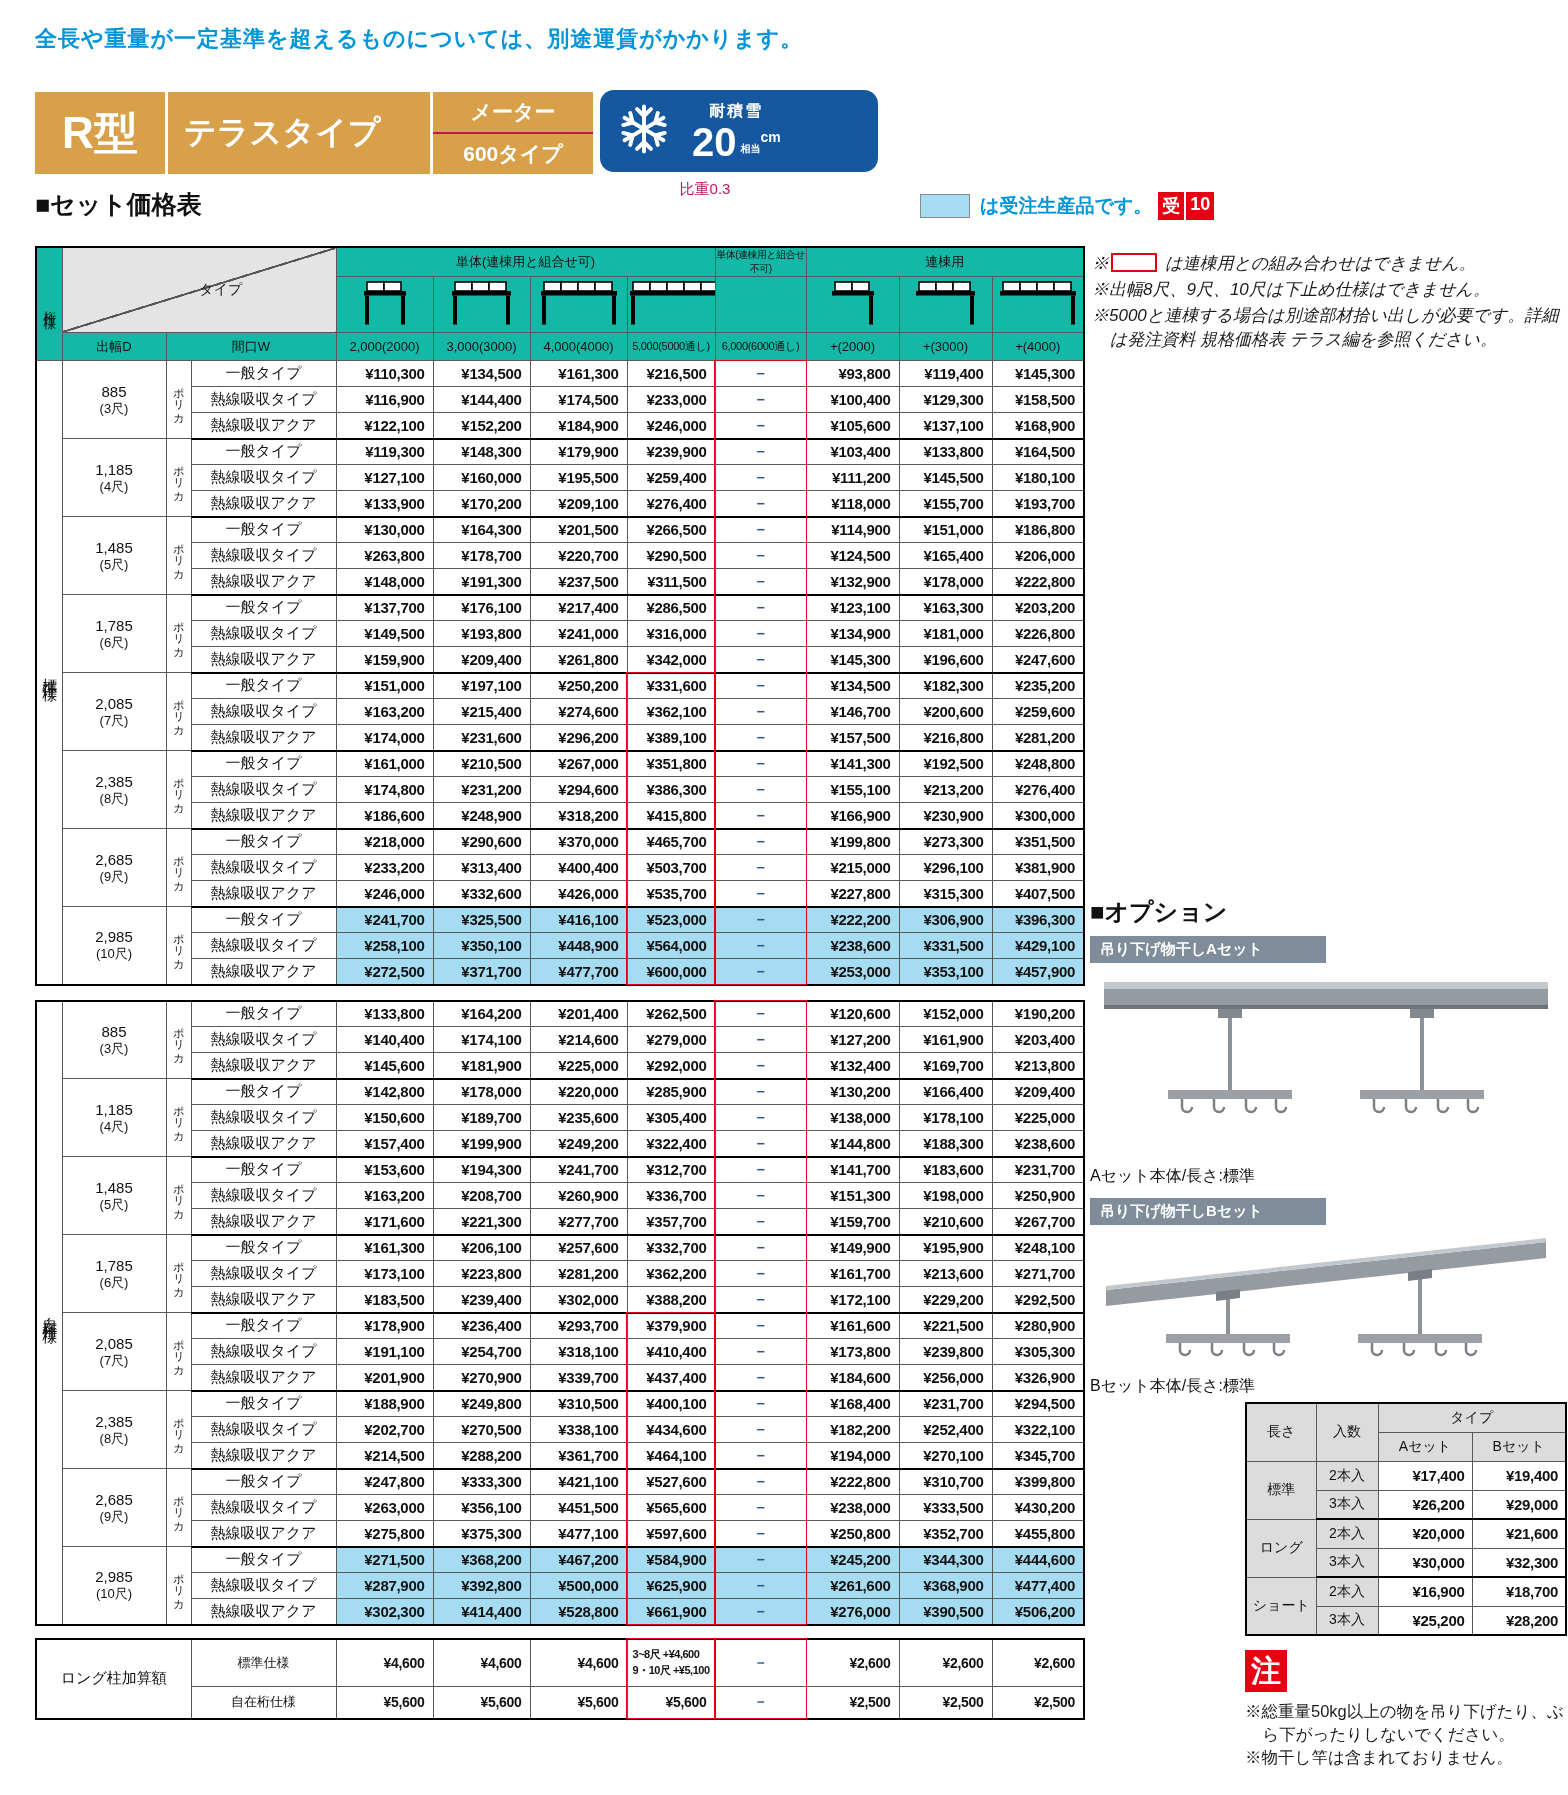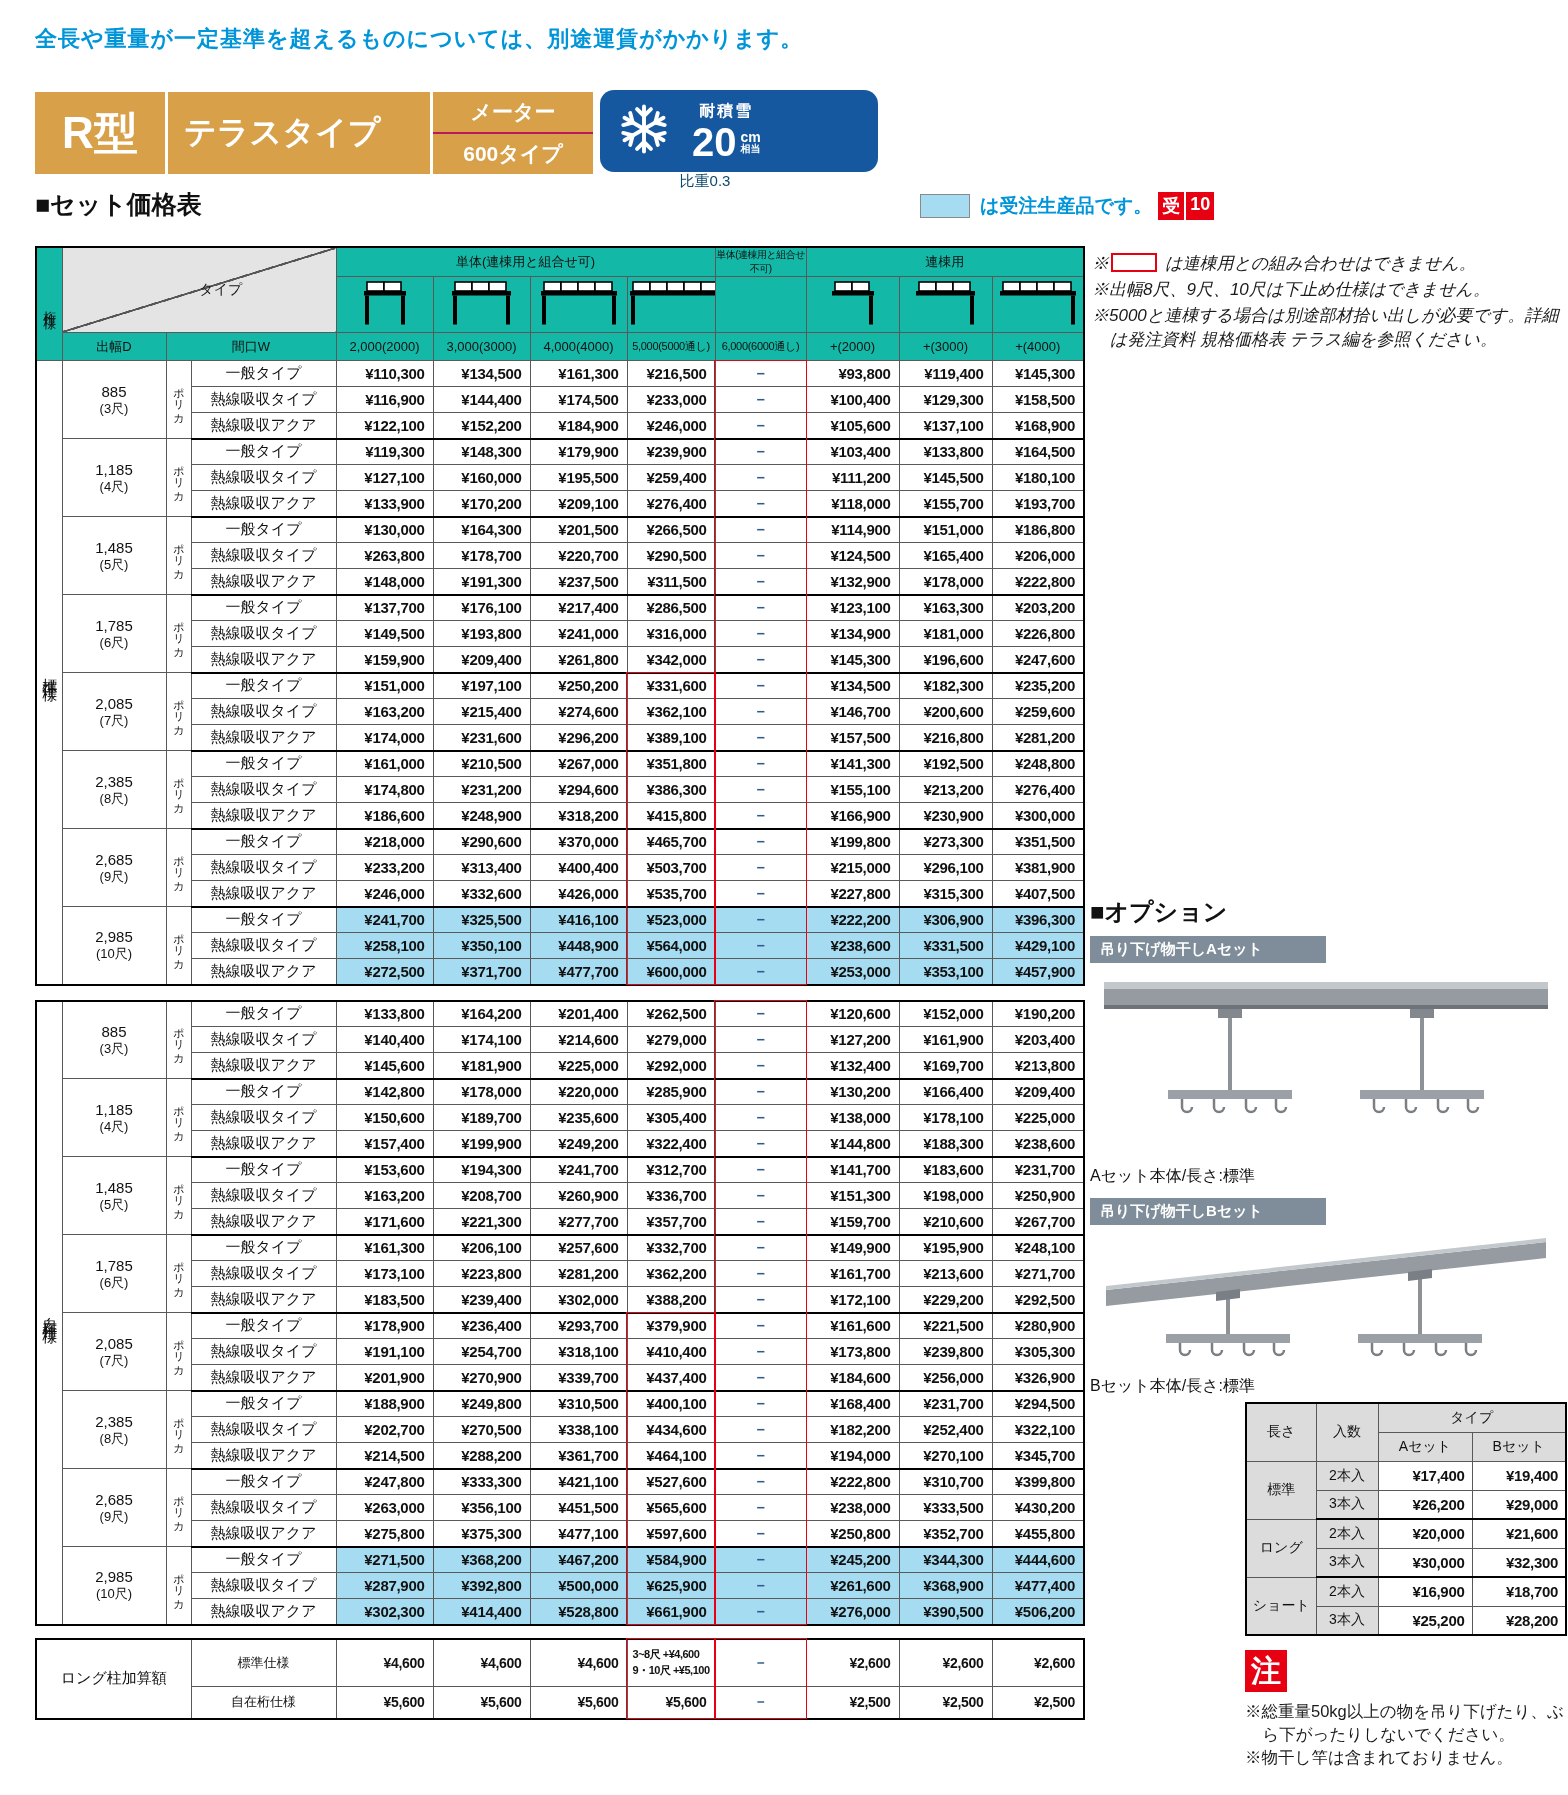--- a/index.html
+++ b/index.html
@@ -20,23 +20,23 @@
   .brand .sizes .half + .half { border-top:2px solid #be185d; }
   
   .snow { position:absolute; left:600px; top:90px; width:278px; height:82px; background:#1558A0; border-radius:14px;
           display:flex; align-items:center; color:#fff; }
   .snow .flake { margin-left:18px; }
   .snow .txt { margin-left:22px; display:flex; flex-direction:column; align-items:center; }
   .snow .lab { font-size:16px; font-weight:bold; letter-spacing:2px; }
   .snow .valrow { display:flex; align-items:center; }
   .snow .val { font-size:40px; font-weight:bold; line-height:1; }
   .snow .units { display:flex; flex-direction:column; margin-left:4px; line-height:1; }
-  .snow .u1 { font-size:14px; font-weight:bold; }
+  .snow .u1 { font-size:14px; font-weight:bold;margin-left:20px; }
   .snow .u2 { font-size:10px; font-weight:bold; }
-  .snow-note { position:absolute; left:600px; top:172px; width:210px; text-align:center; font-size:15px; color:#0c4a6e; }
+  .snow-note { position:absolute; left:600px; top:180px; width:210px; text-align:center; font-size:15px; color:#be185d; }
   
   .sec-title { position:absolute; left:35px; top:188px; font-size:25px; font-weight:bold; color:#111; }
   .legend { position:absolute; left:920px; top:192px; display:flex; align-items:center; }
   .legend .swatch { width:50px; height:24px; background:#A6DCF2; border:1px solid #8a8a8a; }
   .legend .ltext { margin-left:10px; font-size:19px; font-weight:bold; color:#0095D9; }
   .legend .badge { display:inline-flex; margin-left:6px; background:#E60012; color:#fff; font-weight:bold; font-size:18px; }
   .legend .badge span { padding:2px 4px; }
   .legend .badge span + span { border-left:2px solid #fff; }
   
   #tables-wrap { position:absolute; left:35px; top:246px; width:1052px; }

